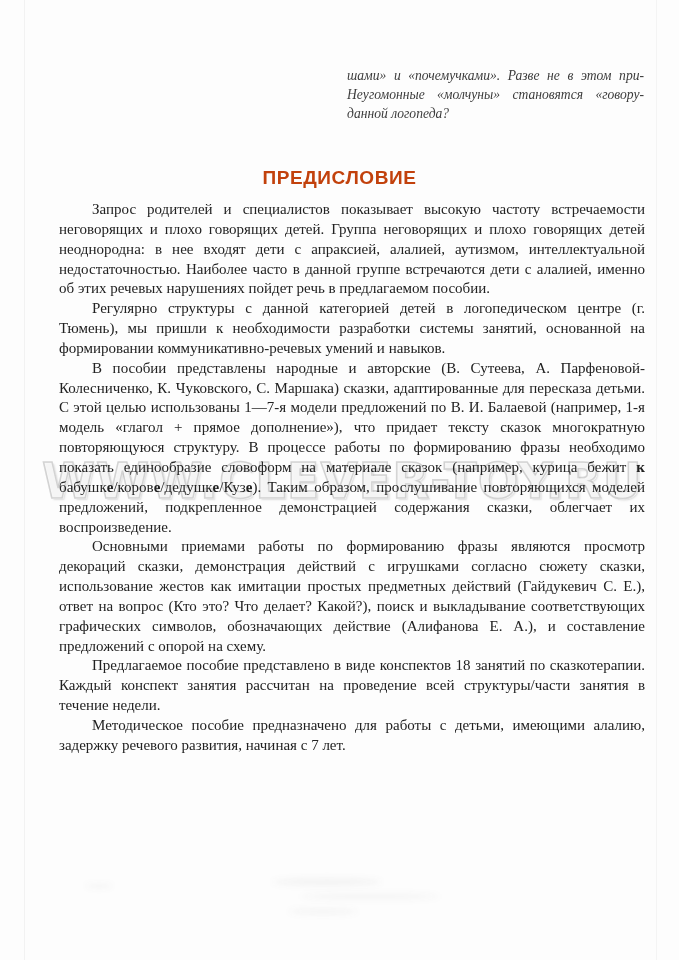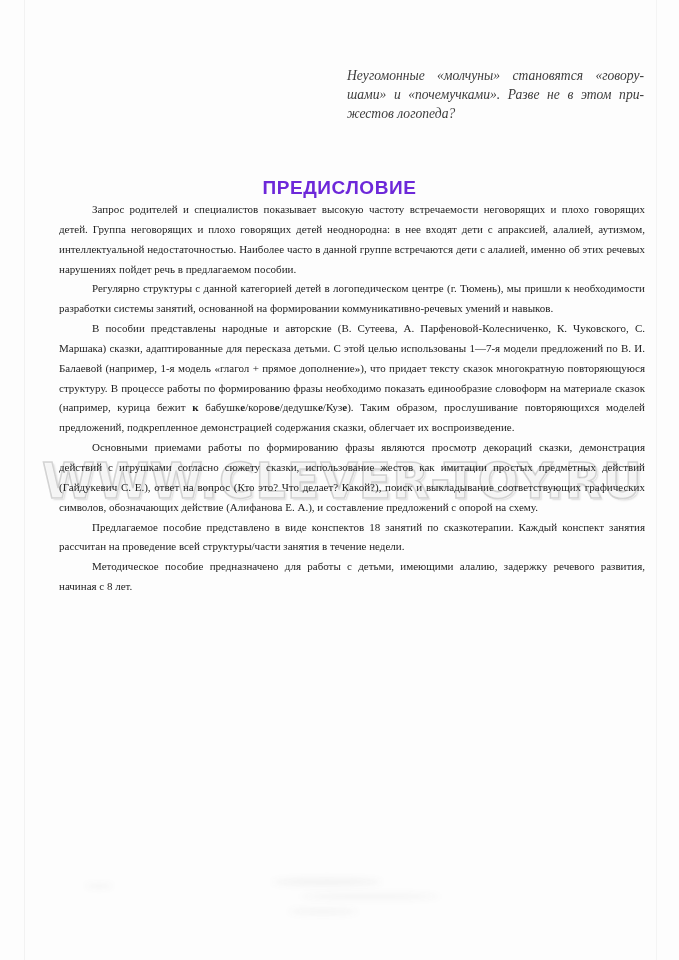--- a/index.html
+++ b/index.html
@@ -48,43 +48,43 @@
   .ep-line:last-child {
     text-align-last: left;
   }
 
   
   .title {
     position: absolute;
     left: 0;
     right: 0;
     top: 165px;
-    margin: 12px;
+    margin: 2px;
     text-align: center;
     font-family: "Liberation Sans", sans-serif;
     font-weight: bold;
     font-size: 19px;
     letter-spacing: 0.6px;
-    color: #6d28d9;
+    color: #c2410c;
     z-index: 3;
   }
 
   
   .body-text {
     position: absolute;
     left: 59px;
     top: 200px;
     width: 586px;
     z-index: 2;
   }
   .body-text p {
     margin: 0;
     text-align: justify;
     text-indent: 33px;
-    font-size: 11px;
+    font-size: 15px;
     line-height: 19.85px;
     color: #222222;
   }
   .body-text .bold { font-weight: bold; }
 
   
   .watermark {
     position: absolute;
     left: 42px;
     top: 452px;
@@ -118,35 +118,35 @@
   .smudge.s4 { left: 85px;  top: 884px; width: 28px;  height: 4px; background: rgba(60,60,60,0.05); }
 </style>
 </head>
 <body>
 
 <div class="page">
   <div class="scan-line left"></div>
   <div class="scan-line right"></div>
 
   <div class="epigraph">
+      <div class="ep-line">шами» и «почемучками». Разве не в этом при-</div>
       <div class="ep-line">Неугомонные «молчуны» становятся «говору-</div>
-      <div class="ep-line">шами» и «почемучками». Разве не в этом при-</div>
-      <div class="ep-line">жестов логопеда?</div>
+      <div class="ep-line">данной логопеда?</div>
     </div>
 
   <h1 class="title">ПРЕДИСЛОВИЕ</h1>
 
   <div class="watermark">WWW.CLEVER-TOY.RU</div>
 
   <div class="body-text">
       <p><span>Запрос родителей и специалистов показывает высокую частоту встречаемости неговорящих и плохо говорящих детей. Группа неговорящих и плохо говорящих детей неоднородна: в нее входят дети с апраксией, алалией, аутизмом, интеллектуальной недостаточностью. Наиболее часто в данной группе встречаются дети с алалией, именно об этих речевых нарушениях пойдет речь в предлагаемом пособии.</span></p>
       <p><span>Регулярно структуры с данной категорией детей в логопедическом центре (г. Тюмень), мы пришли к необходимости разработки системы занятий, основанной на формировании коммуникативно-речевых умений и навыков.</span></p>
       <p><span>В пособии представлены народные и авторские (В. Сутеева, А. Парфеновой-Колесниченко, К. Чуковского, С. Маршака) сказки, адаптированные для пересказа детьми. С этой целью использованы 1—7-я модели предложений по В. И. Балаевой (например, 1-я модель «глагол + прямое дополнение»), что придает тексту сказок многократную повторяющуюся структуру. В процессе работы по формированию фразы необходимо показать единообразие словоформ на материале сказок (например, курица бежит </span><span class="bold">к</span><span> бабушк</span><span class="bold">е</span><span>/коров</span><span class="bold">е</span><span>/дедушк</span><span class="bold">е</span><span>/Куз</span><span class="bold">е</span><span>). Таким образом, прослушивание повторяющихся моделей предложений, подкрепленное демонстрацией содержания сказки, облегчает их воспроизведение.</span></p>
       <p><span>Основными приемами работы по формированию фразы являются просмотр декораций сказки, демонстрация действий с игрушками согласно сюжету сказки, использование жестов как имитации простых предметных действий (Гайдукевич С. Е.), ответ на вопрос (Кто это? Что делает? Какой?), поиск и выкладывание соответствующих графических символов, обозначающих действие (Алифанова Е. А.), и составление предложений с опорой на схему.</span></p>
       <p><span>Предлагаемое пособие представлено в виде конспектов 18 занятий по сказкотерапии. Каждый конспект занятия рассчитан на проведение всей структуры/части занятия в течение недели.</span></p>
-      <p><span>Методическое пособие предназначено для работы с детьми, имеющими алалию, задержку речевого развития, начиная с 8 лет.</span></p>
+      <p><span>Методическое пособие предназначено для работы с детьми, имеющими алалию, задержку речевого развития, начиная с 7 лет.</span></p>
     </div>
 
   <div class="smudge s1"></div>
   <div class="smudge s2"></div>
   <div class="smudge s3"></div>
   <div class="smudge s4"></div>
 </div>
 
 </body></html>

